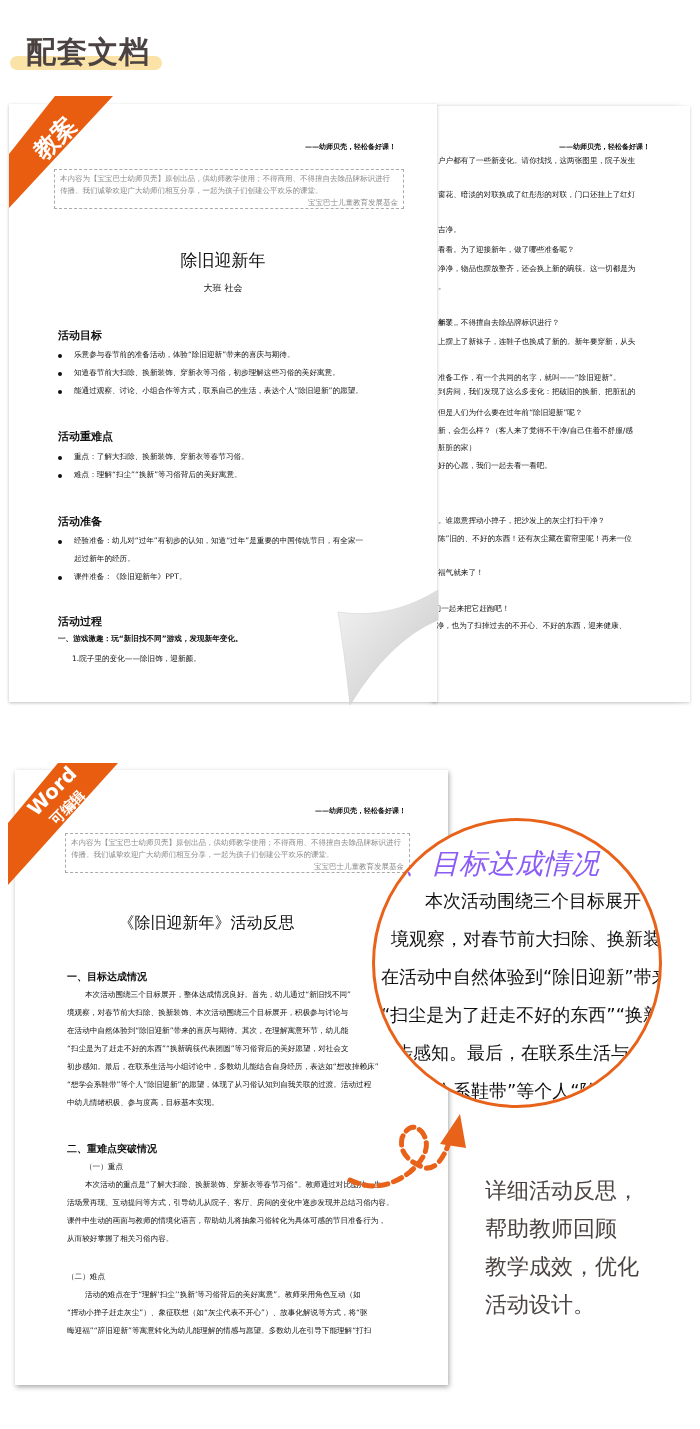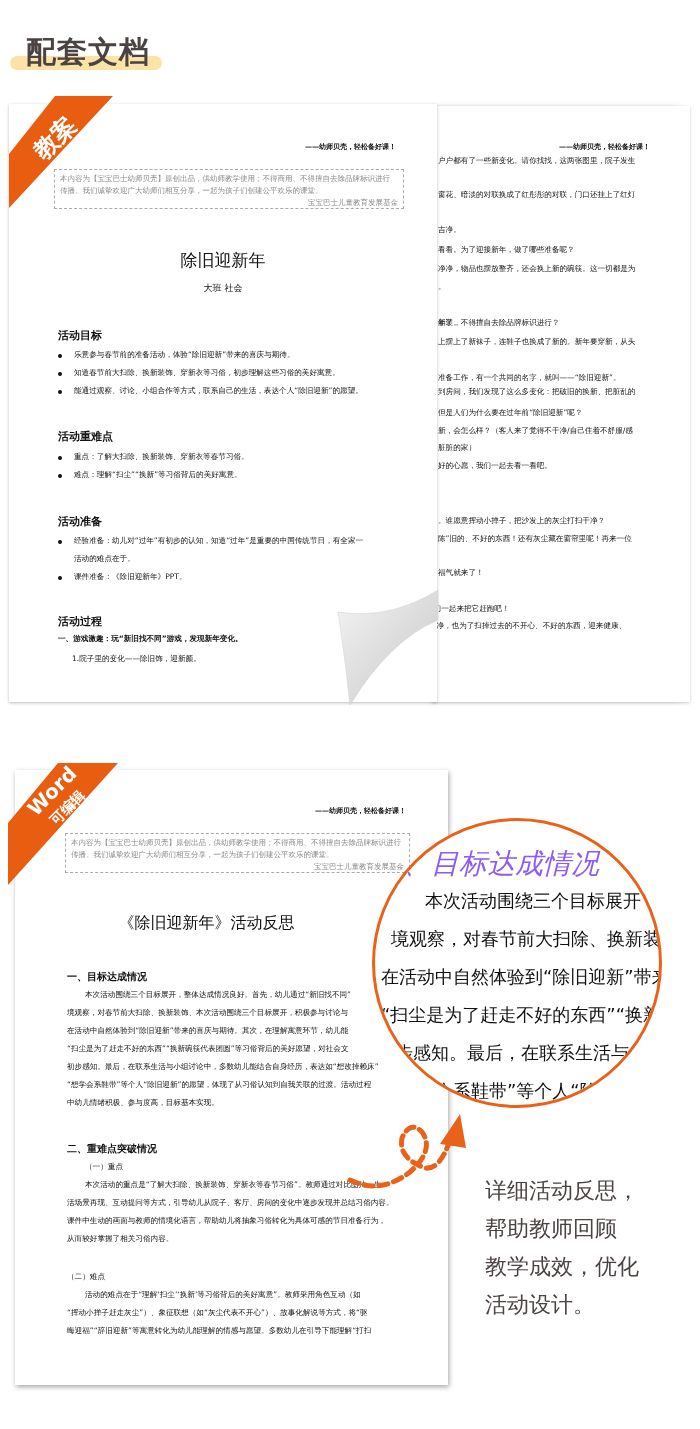--- a/index.html
+++ b/index.html
@@ -94,21 +94,21 @@
   <div class="bul" style="left:65px; top:246px;">乐意参与春节前的准备活动，体验“除旧迎新”带来的喜庆与期待。</div>
   <div class="bul" style="left:65px; top:264px;">知道春节前大扫除、换新装饰、穿新衣等习俗，初步理解这些习俗的美好寓意。</div>
   <div class="bul" style="left:65px; top:282px;">能通过观察、讨论、小组合作等方式，联系自己的生活，表达个人“除旧迎新”的愿望。</div>
 
   <div class="doc-h2" style="left:49px; top:325px;">活动重难点</div>
   <div class="bul" style="left:65px; top:348px;">重点：了解大扫除、换新装饰、穿新衣等春节习俗。</div>
   <div class="bul" style="left:65px; top:366px;">难点：理解“扫尘”“换新”等习俗背后的美好寓意。</div>
 
   <div class="doc-h2" style="left:49px; top:410px;">活动准备</div>
   <div class="bul" style="left:65px; top:432px;">经验准备：幼儿对“过年”有初步的认知，知道“过年”是重要的中国传统节日，有全家一</div>
-  <div class="line" style="left:65px; top:450px;">活动的难点在于。</div>
+  <div class="line" style="left:65px; top:450px;">起过新年的经历。</div>
   <div class="bul" style="left:65px; top:468px;">课件准备：《除旧迎新年》PPT。</div>
 
   <div class="doc-h2" style="left:49px; top:510px;">活动过程</div>
   <div class="line" style="left:49px; top:530px; font-weight:bold;">一、游戏激趣：玩“新旧找不同”游戏，发现新年变化。</div>
   <div class="line" style="left:63px; top:550px;">1.院子里的变化——除旧饰，迎新颜。</div>
 </div>
 
 <svg class="curl" style="left:330px; top:590px;" width="110" height="115" viewBox="0 0 110 115">
   <defs>
     <linearGradient id="cg" x1="0" y1="0" x2="1" y2="1">

